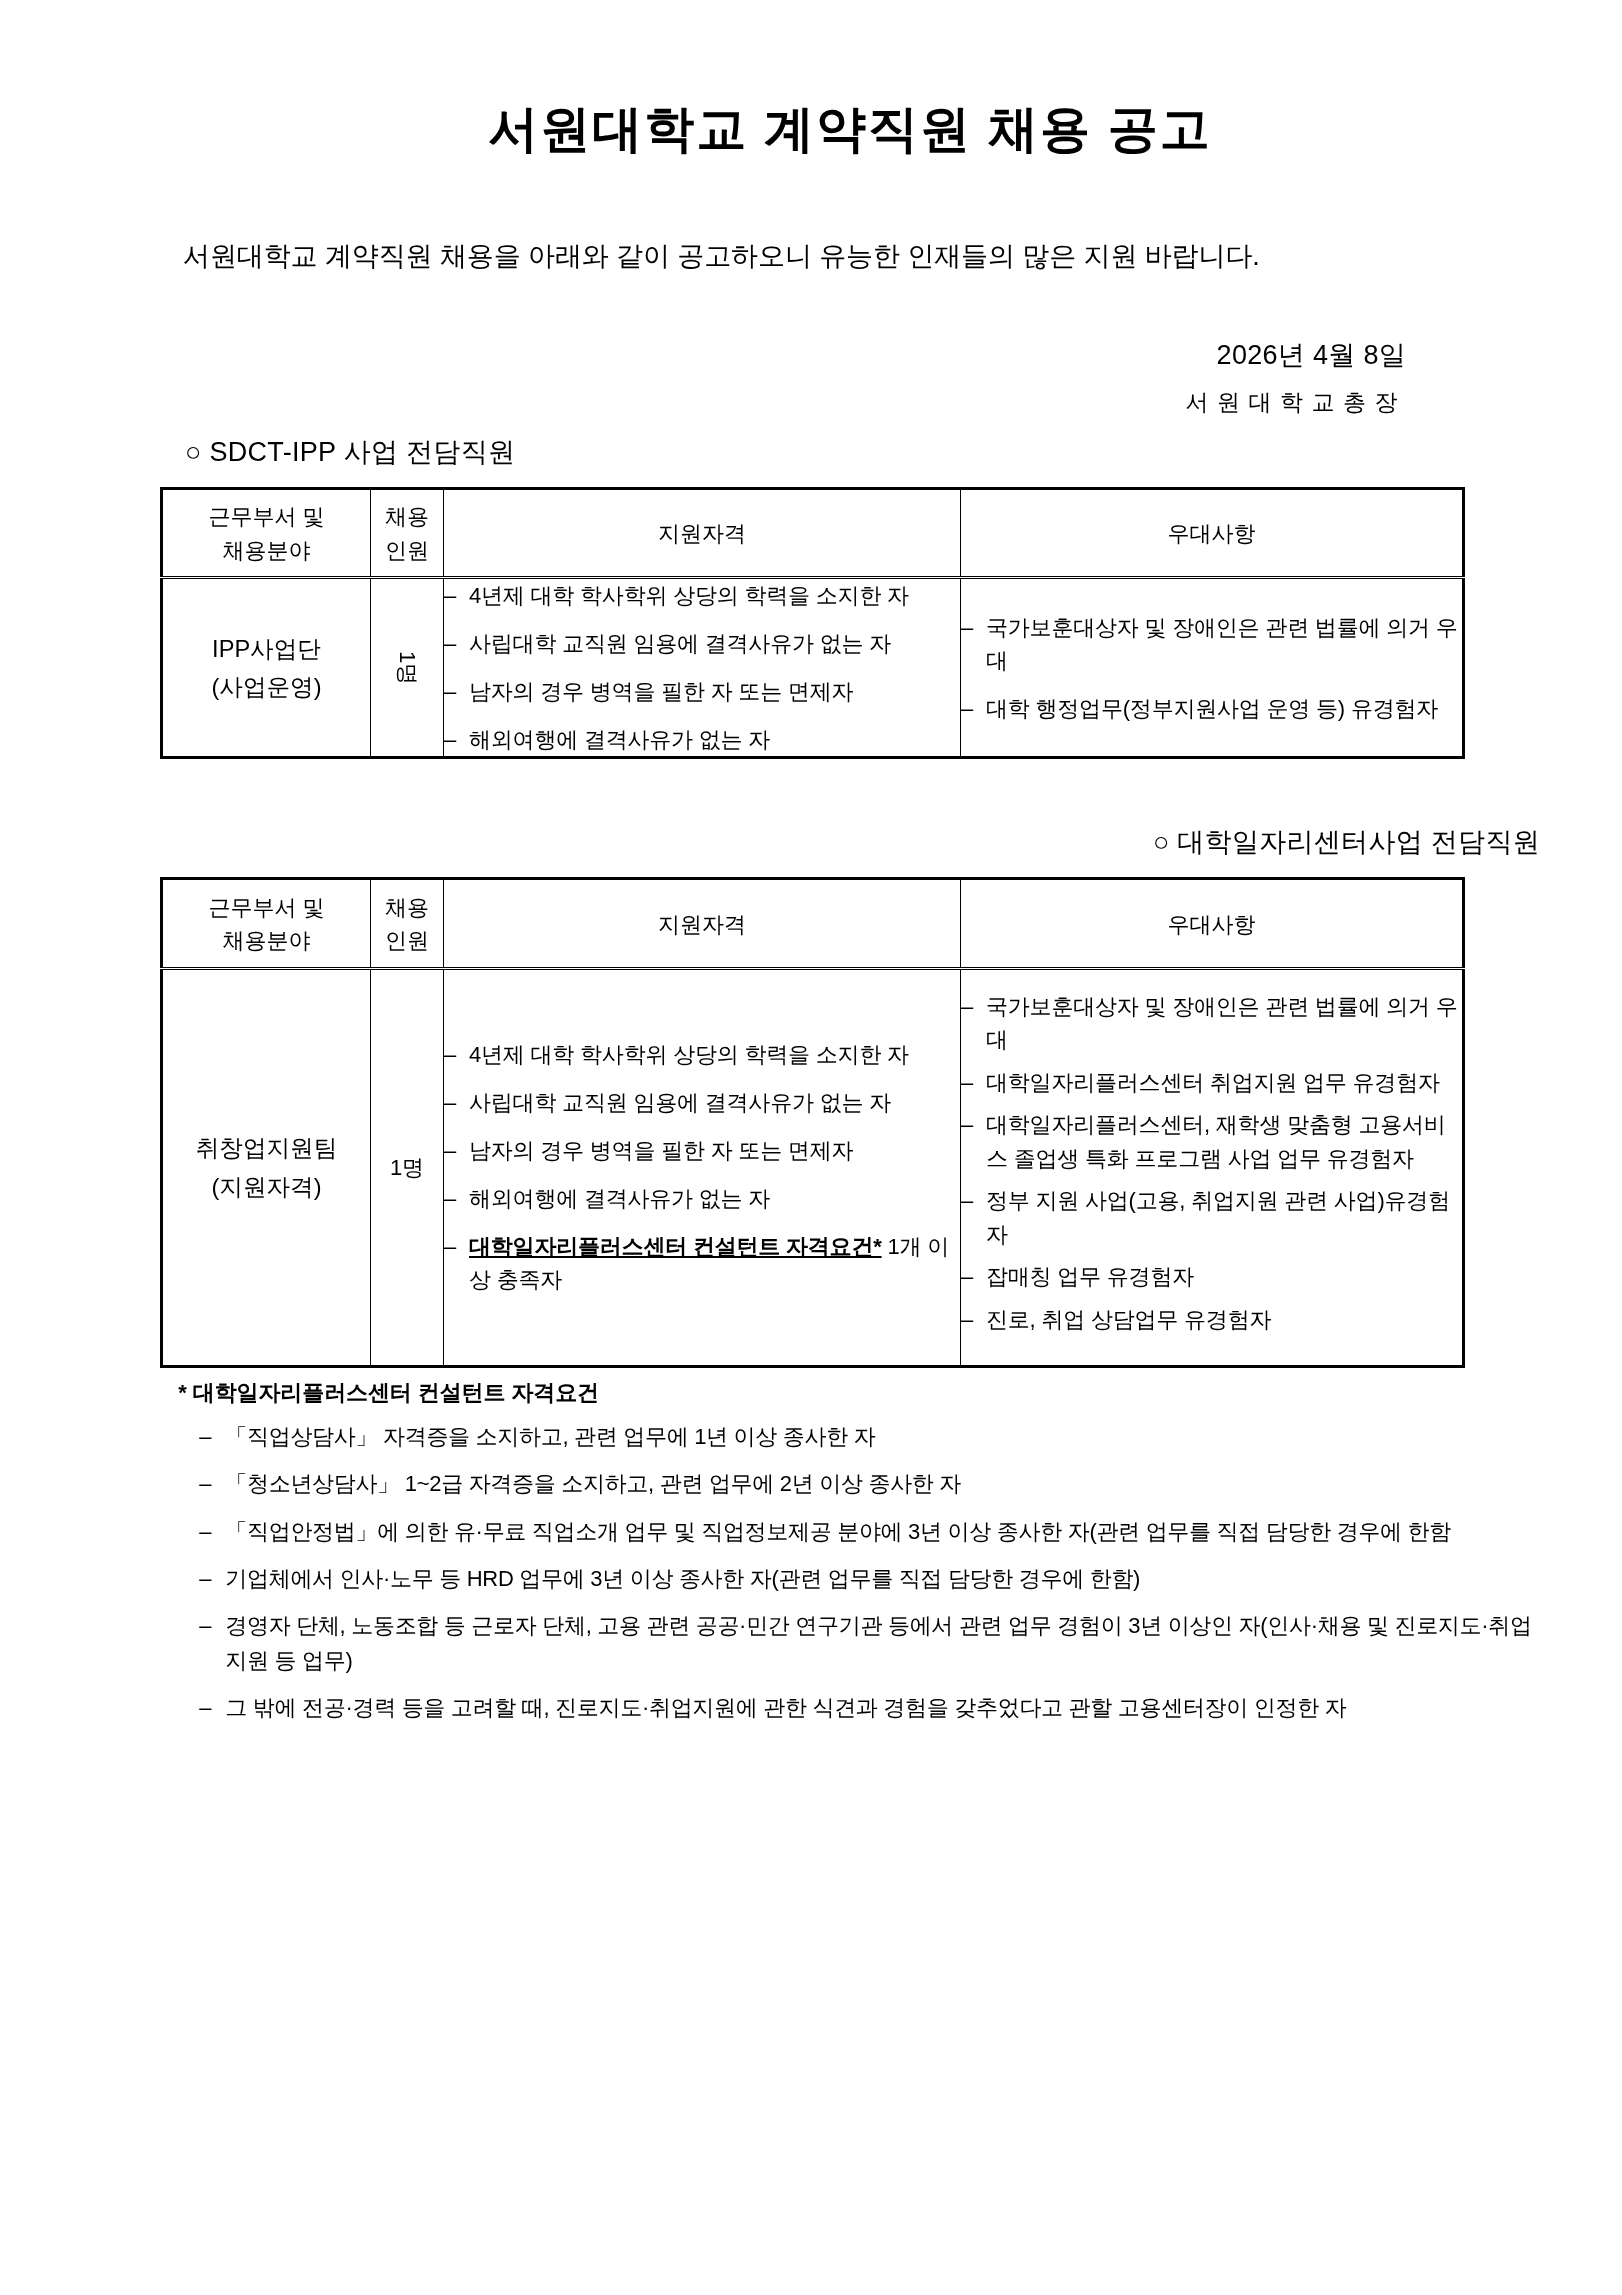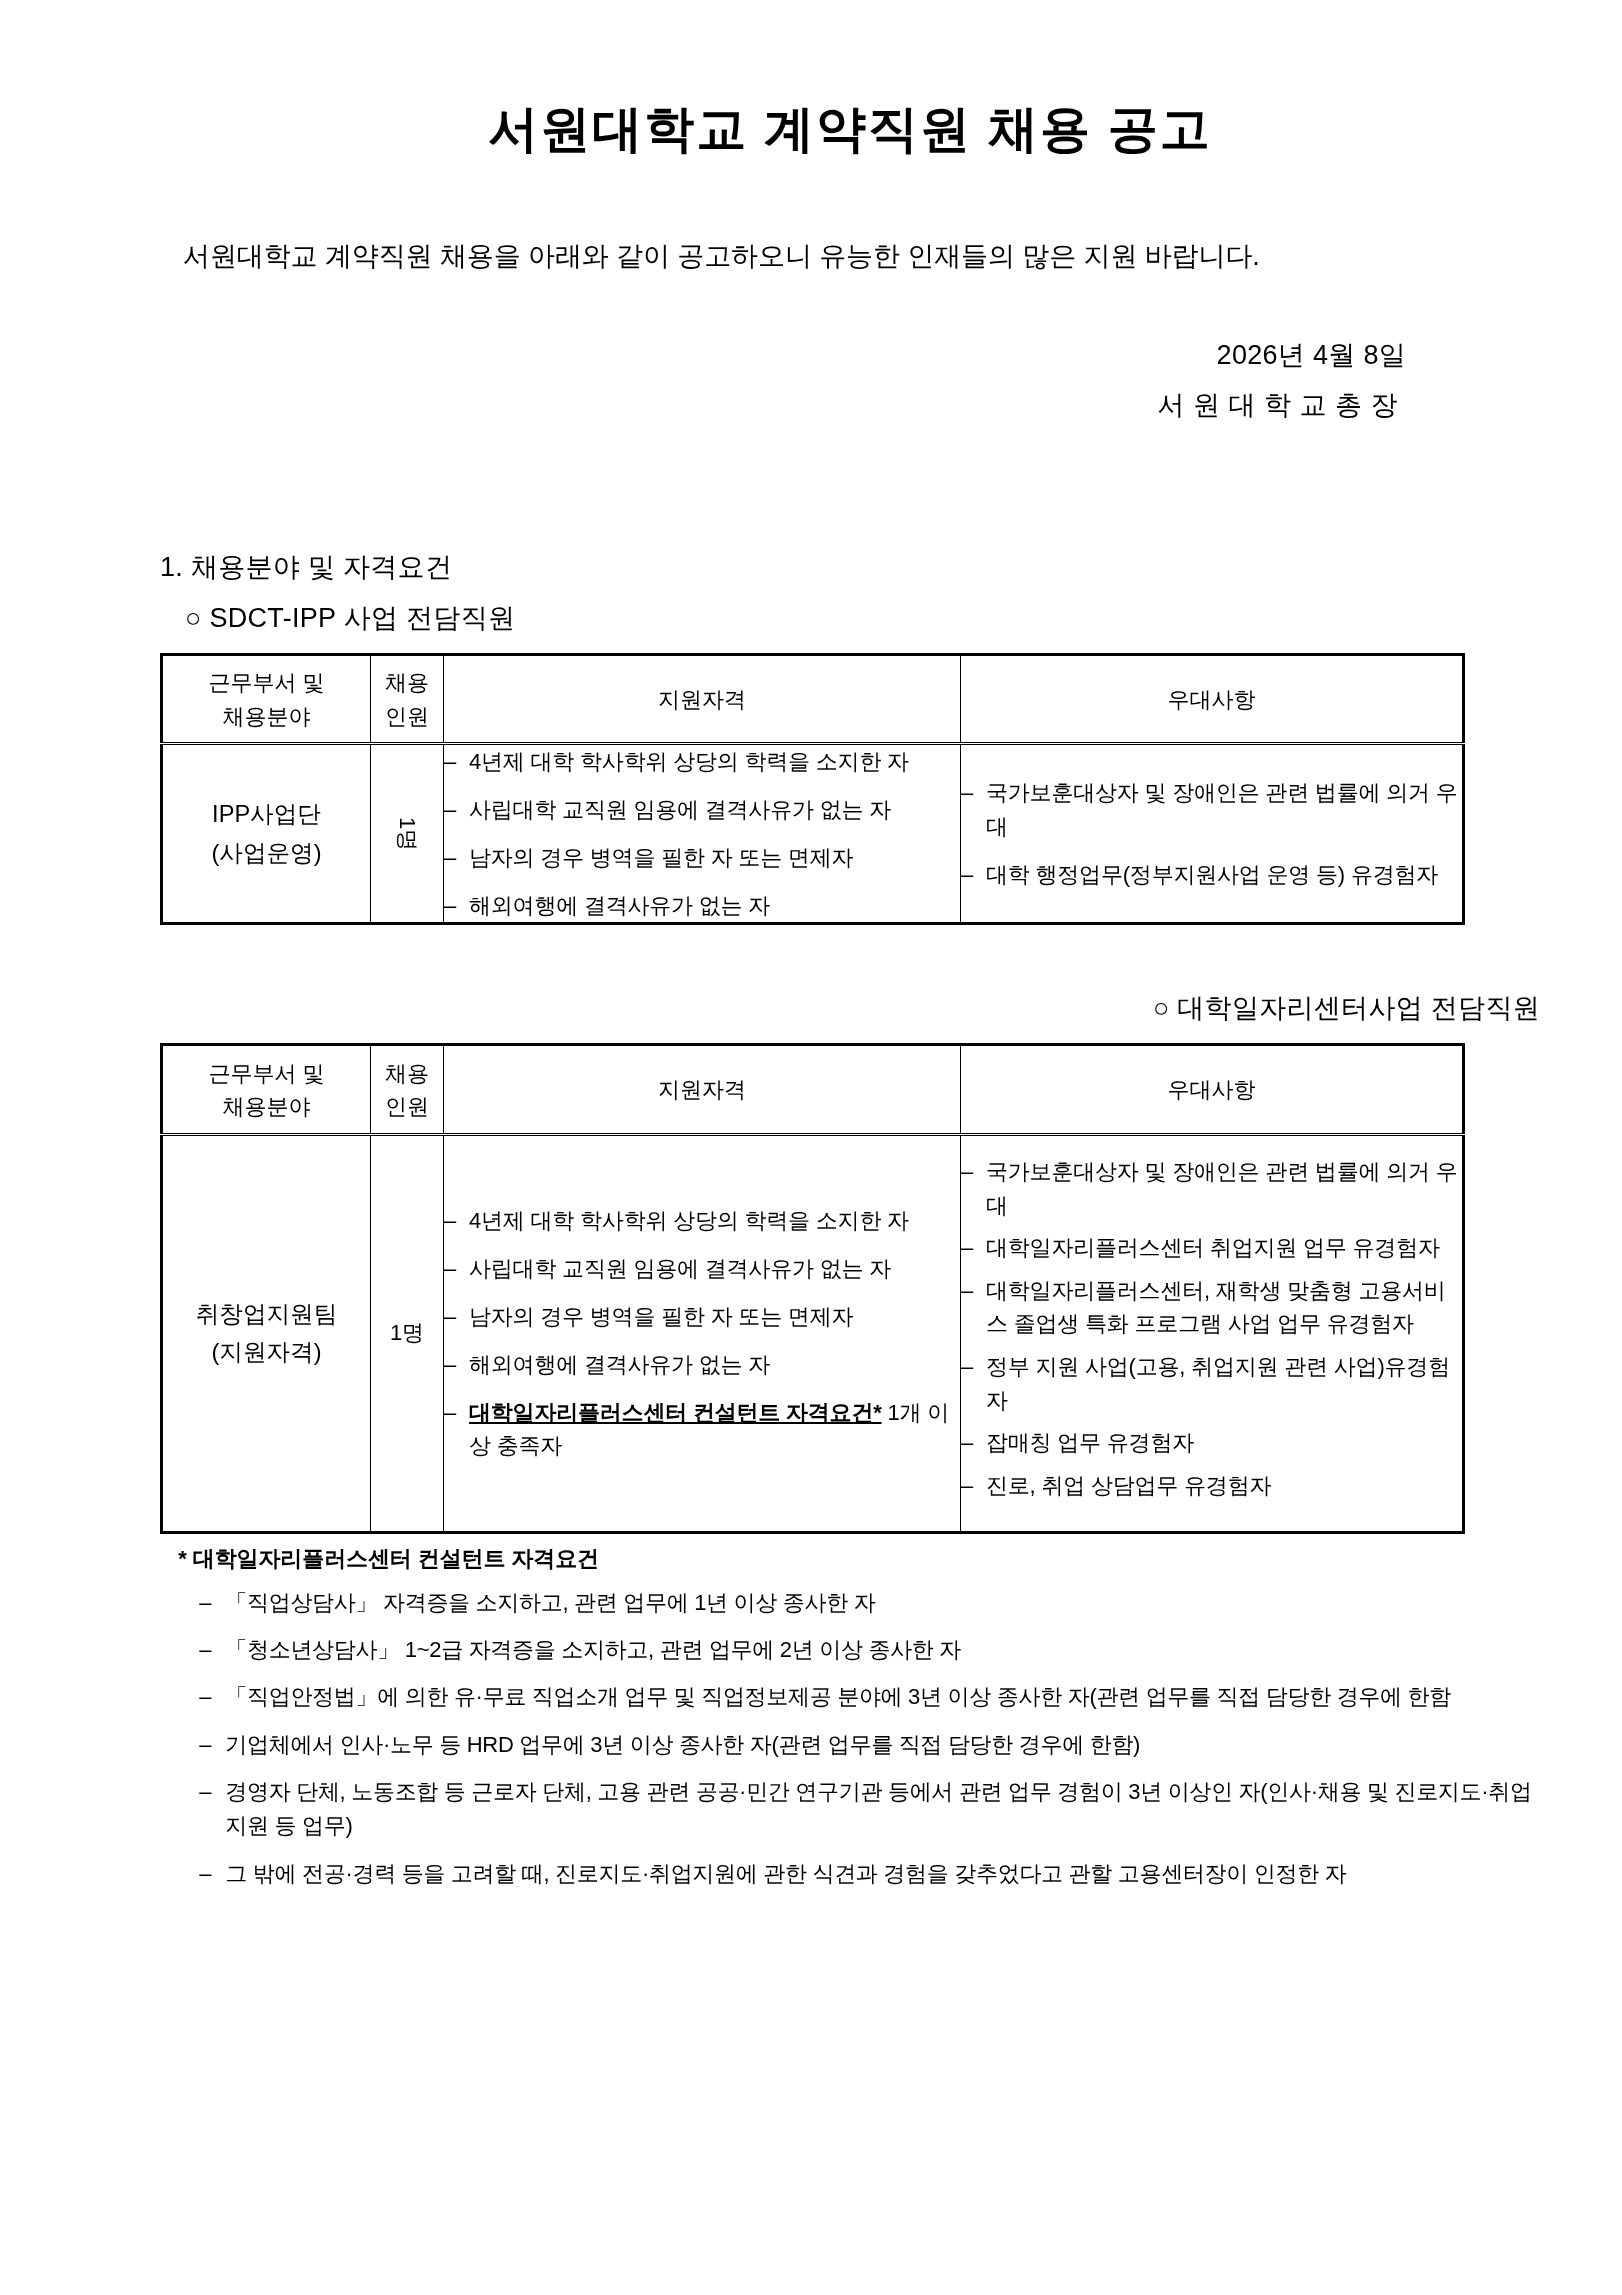--- a/index.html
+++ b/index.html
@@ -49,21 +49,21 @@
     padding-top: 60px;
     padding-right: 134px;
     text-align: right;
   }
   .sign-date {
     font-size: 27px;
     line-height: 1.45;
     letter-spacing: 0.3px;
   }
   .sign-name {
-    font-size: 27px;
+    font-size: 23px;
     line-height: 1.45;
     letter-spacing: 8.5px;
     padding-top: 11px;
   }
 
   
   .section-no {
     font-size: 27px;
     margin: 0;
     padding-top: 124px;
@@ -196,21 +196,20 @@
 
   <h1 class="doc-title">서원대학교 계약직원 채용 공고</h1>
 
   <p class="intro">서원대학교 계약직원 채용을 아래와 같이 공고하오니 유능한 인재들의 많은 지원 바랍니다.</p>
 
   <div class="signblock">
     <div class="sign-date">2026년 4월 8일</div>
     <div class="sign-name">서원대학교총장</div>
   </div>
 
-  <p class="section-no">1. 채용분야 및 자격요건</p>
 
   <p class="subsection">
     <span>○</span>
     <span>SDCT-IPP 사업 전담직원</span>
   </p>
 
   <div class="jtable-wrap">
     <table class="jtable">
       <colgroup>
           <col class="c1">

